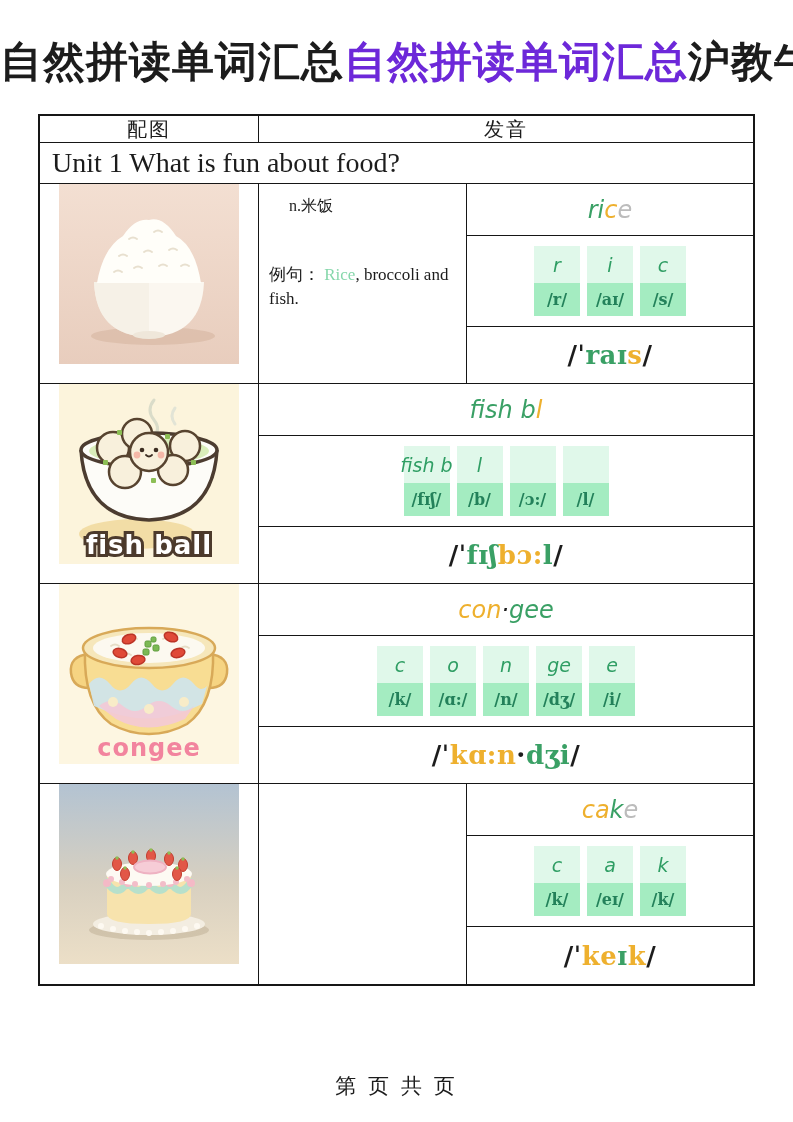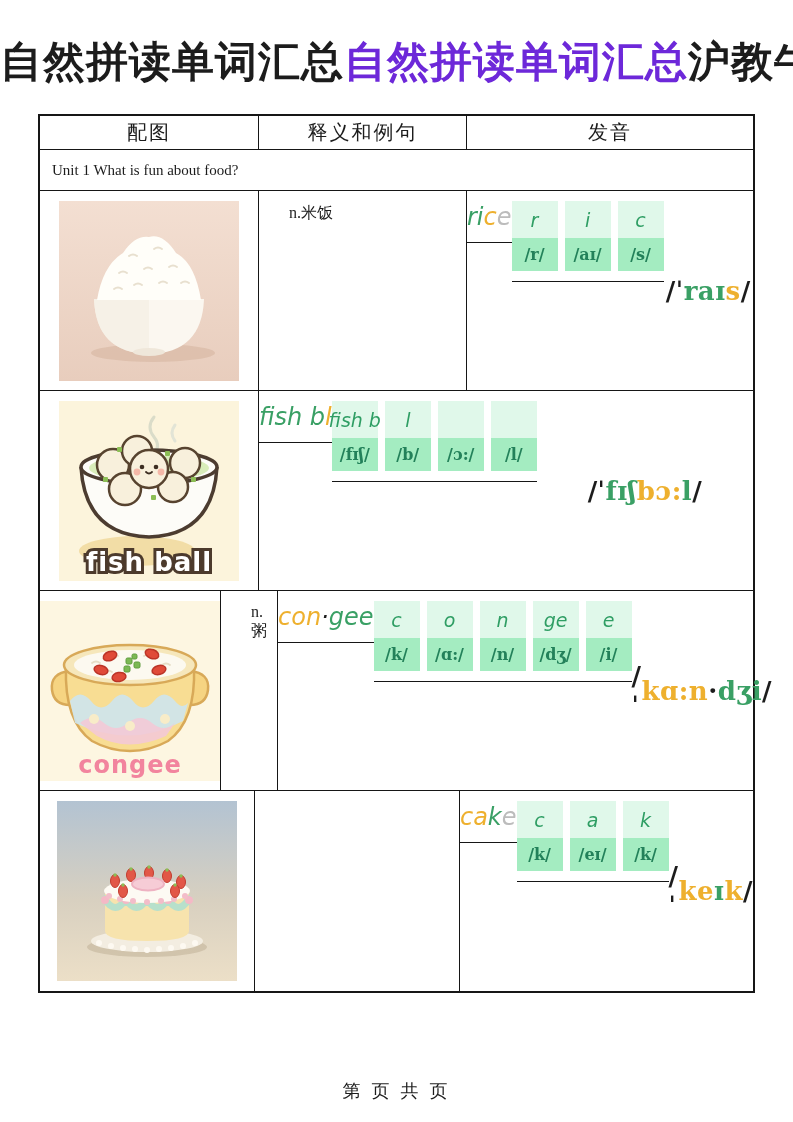--- a/index.html
+++ b/index.html
@@ -10,75 +10,74 @@
   
   .title {
     margin-top:34px; text-align:center; font-size:42px; font-weight:bold;
     font-family:"Liberation Sans", sans-serif; letter-spacing:1px; white-space:nowrap;
   }
   .title .red { color:#6d28d9; }
   
   .tbl {
     width:717px; margin:24px auto 0 auto; border:2px solid #161616;
   }
-  .hdr-row { display:flex; height:34px; border-bottom:1px solid #161616;
+  .hdr-row { display:flex; height:27px; border-bottom:1px solid #161616;
     font-family:"Liberation Serif", serif; font-size:20px; }
   .hdr-cell { display:flex; align-items:center; justify-content:center; letter-spacing:2px; }
   .c1 { width:219px; border-right:1px solid #161616; }
   .c2 { width:208px; border-right:1px solid #161616; }
   .c3 { flex:1; }
   .unit-row { height:41px; border-bottom:1px solid #161616; display:flex; align-items:center;
-    padding-left:12px; font-family:"Liberation Serif", serif; font-size:15px; }
+    padding-left:12px; font-family:"Liberation Serif", serif; font-size:28px; }
   .word-row { display:flex; height:200px; border-bottom:1px solid #161616; }
   .word-row:last-child { border-bottom:none; }
   .img-cell { width:219px; border-right:1px solid #161616;
-    display:flex; align-items:center; justify-content:center; }
+    display:flex; justify-content:center; }
   .pic { width:180px; height:180px; display:block; }
   .def-cell { width:208px; border-right:1px solid #161616; padding:12px 10px;
     font-family:"Liberation Serif", serif; }
   .pos { font-size:16px;margin-left:20px; }
   .example { margin-top:46px; font-size:17px; line-height:1.4; }
-  .pron-cell { flex:1; display:flex; flex-direction:row; }
+  .pron-cell { flex:1; display:flex; flex-direction:column; }
   .pron-word { height:52px; border-bottom:1px solid #161616;
     display:flex; align-items:center; justify-content:center;
     font-family:"DejaVu Sans", sans-serif; font-style:italic; font-size:24px; }
   .pron-tiles { height:91px; border-bottom:1px solid #161616;
     display:flex; align-items:center; justify-content:center; gap:7px; }
   .pron-ipa { flex:1; display:flex; align-items:center; justify-content:center;
     font-family:"DejaVu Serif", serif; font-weight:bold; font-size:26px; letter-spacing:0.5px; }
   .tile { width:46px; display:flex; flex-direction:column; }
   .tile-top { height:37px; background:#e0f8ea; display:flex; align-items:center; justify-content:center;
     font-family:"DejaVu Sans", sans-serif; font-style:italic; font-size:19px; color:#2f9e64;
     white-space:nowrap; overflow:visible; }
   .tile-bottom { height:33px; background:#a4ecc1; display:flex; align-items:center; justify-content:center;
     font-family:"DejaVu Serif", serif; font-size:16px; font-weight:600; color:#23815a; }
   
   .green { color:#3aa065; } .orange { color:#eeb02e; } .gray { color:#bcbcbc; }
   .black { color:#1c1c1c; } .litegreen { color:#86d7ab; }
   
-  .footer { margin-top:86px; text-align:center; font-size:18px; letter-spacing:3px;
+  .footer { margin-top:86px; text-align:center; font-size:21px; letter-spacing:3px;
     font-family:"Liberation Sans", sans-serif; }
   
   .cap-fishball { font-family:"DejaVu Sans", sans-serif; font-weight:700; font-size:26px;
     fill:#ffffff; stroke:#4c3a2c; stroke-width:6px; paint-order:stroke; text-anchor:middle; letter-spacing:1px; }
   .cap-congee { font-family:"DejaVu Sans", sans-serif; font-weight:700; font-size:24px;
     fill:#f2849e; text-anchor:middle; letter-spacing:1px; }
 </style>
 </head>
 <body>
 
 <h1 class="title">
   <span>自然拼读单词汇总</span><span class="red">自然拼读单词汇总</span><span>沪教牛津版</span>
 </h1>
 
 <div class="tbl">
 
   <div class="hdr-row">
     <div class="hdr-cell c1">配图</div>
-    <div class="hdr-cell c2">释义和例句</div>
     <div class="hdr-cell c3">发音</div>
   </div>
 
   <div class="unit-row">Unit 1 What is fun about food?</div>
 
   <div class="word-row">
     <div class="img-cell">
       <svg class="pic" viewBox="0 0 180 180">
         <defs>
           <linearGradient id="bgRice" x1="0" y1="0" x2="0" y2="1">
@@ -100,20 +99,23 @@
             <path d="M110 66 q4 -3 8 0"></path>
             <path d="M75 84 q4 -3 8 0"></path>
           <path d="M100 82 q4 -3 8 0"></path>
             <path d="M122 82 q4 -3 8 0"></path>
             <path d="M55 88 q4 -3 8 0"></path>
         </g>
       </svg>
     </div>
     <div class="def-cell">
       <div class="pos">n.米饭</div>
+      <div class="example">
+        <span>例句： </span><span class="litegreen">Rice</span><span>, broccoli and fish.</span>
+      </div>
     </div>
     <div class="pron-cell">
       <div class="pron-word">
         <span class="green">ri</span>
           <span class="orange">c</span>
           <span class="gray">e</span>
       </div>
       <div class="pron-tiles">
         <div class="tile">
           <div class="tile-top">r</div>
@@ -235,23 +237,20 @@
           <ellipse cx="79" cy="76" rx="7" ry="4.5" transform="rotate(-10 79 76)"></ellipse>
         </g>
         <g fill="#7cb954" stroke="#5f9c3e" stroke-width="1">
           <rect x="86" y="57" width="6" height="6" rx="1.5"></rect>
           <rect x="94" y="61" width="6" height="6" rx="1.5"></rect>
           <rect x="84" y="65" width="6" height="6" rx="1.5"></rect>
           <rect x="92" y="53" width="5" height="5" rx="1.5"></rect>
         </g>
         <text x="90" y="172" class="cap-congee">congee</text>
       </svg>
-    </div>
-    <div class="def-cell">
-      <div class="pos">n.粥</div>
     </div>
     <div class="pron-cell">
       <div class="pron-word">
         <span class="orange">con</span>
           <span class="black">·</span>
           <span class="green">gee</span>
       </div>
       <div class="pron-tiles">
         <div class="tile">
           <div class="tile-top">c</div>

